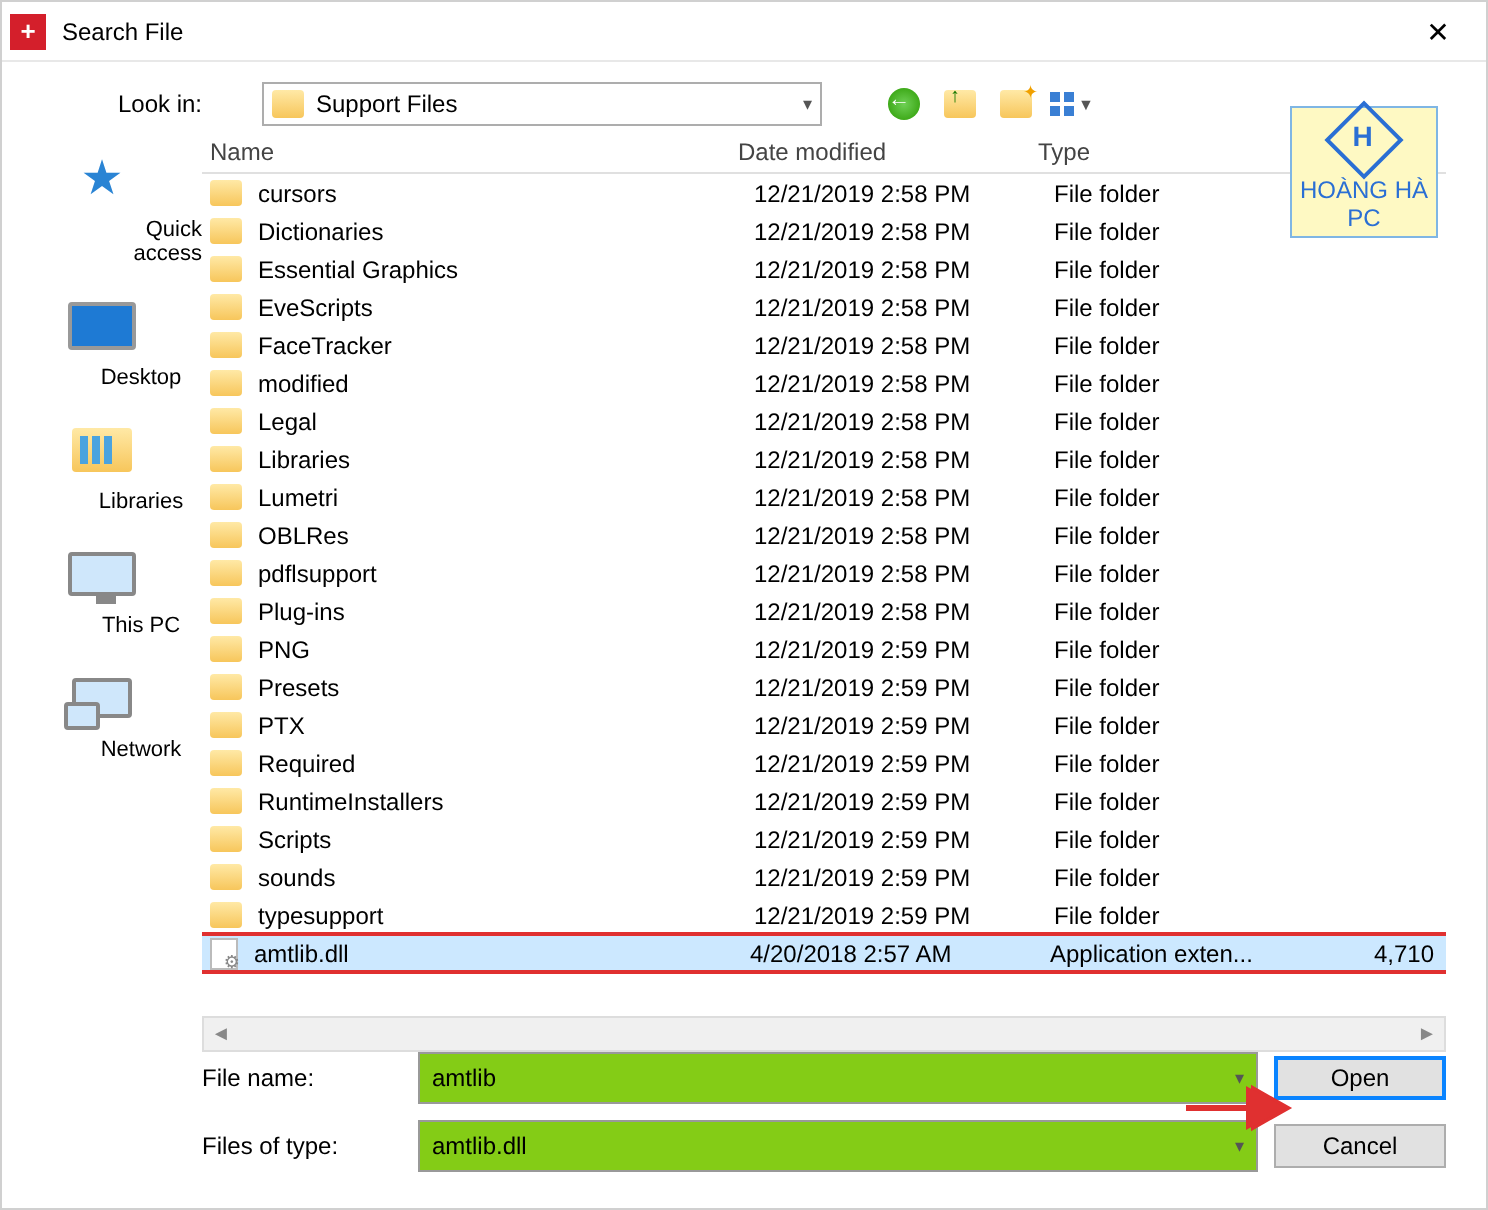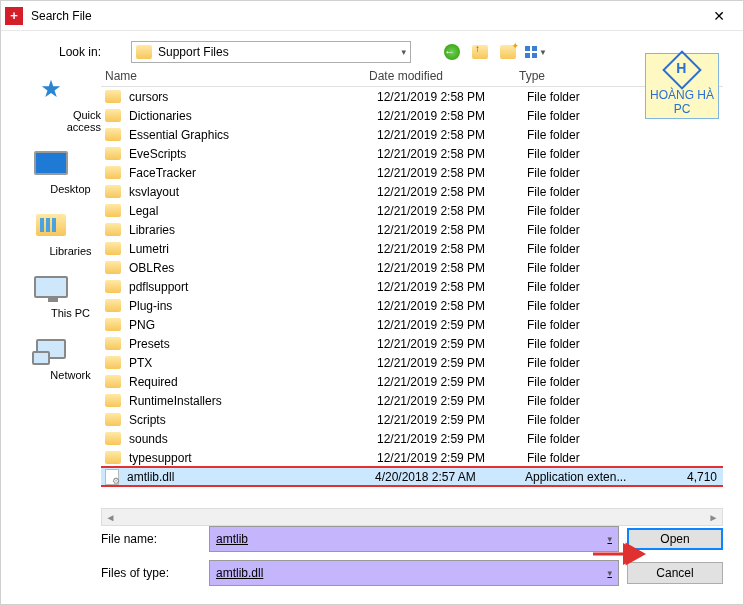--- a/index.html
+++ b/index.html
@@ -59,23 +59,23 @@
 .row .csize { flex:1; text-align:right; padding-right:6px; }
 .row.selected { background: #cce8ff; }
 .highlight-box { position: absolute; border: 2px solid #e03030; pointer-events: none; }
 
 .hscroll { height: 18px; background: #f0f0f0; border: 1px solid #ddd; display: flex; align-items: center; justify-content: space-between; margin-top: 2px; }
 .hscroll .arr { width: 17px; height: 16px; display:flex;align-items:center;justify-content:center;color:#888;font-size:10px; }
 
 .bottom { position: absolute; bottom: 10px; left: 100px; right: 20px; }
 .field-row { display: flex; align-items: center; margin-bottom: 8px; gap: 8px; }
 .field-row .flabel { width: 100px; }
-.field-row .finput { flex:1; height: 22px; border: 1px solid #999; background: #c4b5fd; display:flex; align-items:center; padding: 12px 6px; justify-content:space-between;text-decoration:underline; }
+.field-row .finput { flex:1; height: 22px; border: 1px solid #999; background: #84cc16; display:flex; align-items:center; padding: 12px 6px; justify-content:space-between; }
 .field-row .finput .dd { font-size: 9px; color:#555; }
-.btn { width: 96px; height: 22px; border: 1px solid #adadad; background: #e1e1e1; display:flex;align-items:center;justify-content:center; }
+.btn { width: 86px; height: 22px; border: 1px solid #adadad; background: #e1e1e1; display:flex;align-items:center;justify-content:center; }
 .btn.primary { border: 2px solid #0a84ff; }
 
 .watermark { position: absolute; top: 52px; right: 24px; width: 74px; height: 66px; border: 1px solid #7fb6e4; display:flex;flex-direction:column;align-items:center;justify-content:center;font-size:8px;color:#2a6fd4;text-align:center;background:#fef9c3; }
 .watermark .logo { width:28px;height:28px;border:2px solid #2a6fd4;transform:rotate(45deg);margin-bottom:4px;position:relative; }
 .watermark .logo::after{content:"H";position:absolute;left:5px;top:3px;transform:rotate(-45deg);font-weight:bold;font-size:14px;}
 
 .arrow-annot { position: absolute; right: 100px; bottom: 34px; pointer-events:none; }
 .arrow-annot svg { overflow: visible; }
 </style>
 </head>
@@ -185,21 +185,21 @@
         </div>
         <div class="row">
           <span class="folder-ico"></span>
           <span class="cname">FaceTracker</span>
           <span class="cdate">12/21/2019 2:58 PM</span>
           <span class="ctype">File folder</span>
           <span class="csize"></span>
         </div>
         <div class="row">
           <span class="folder-ico"></span>
-          <span class="cname">ksvlayout</span>
+          <span class="cname">modified</span>
           <span class="cdate">12/21/2019 2:58 PM</span>
           <span class="ctype">File folder</span>
           <span class="csize"></span>
         </div>
         <div class="row">
           <span class="folder-ico"></span>
           <span class="cname">Legal</span>
           <span class="cdate">12/21/2019 2:58 PM</span>
           <span class="ctype">File folder</span>
           <span class="csize"></span>

